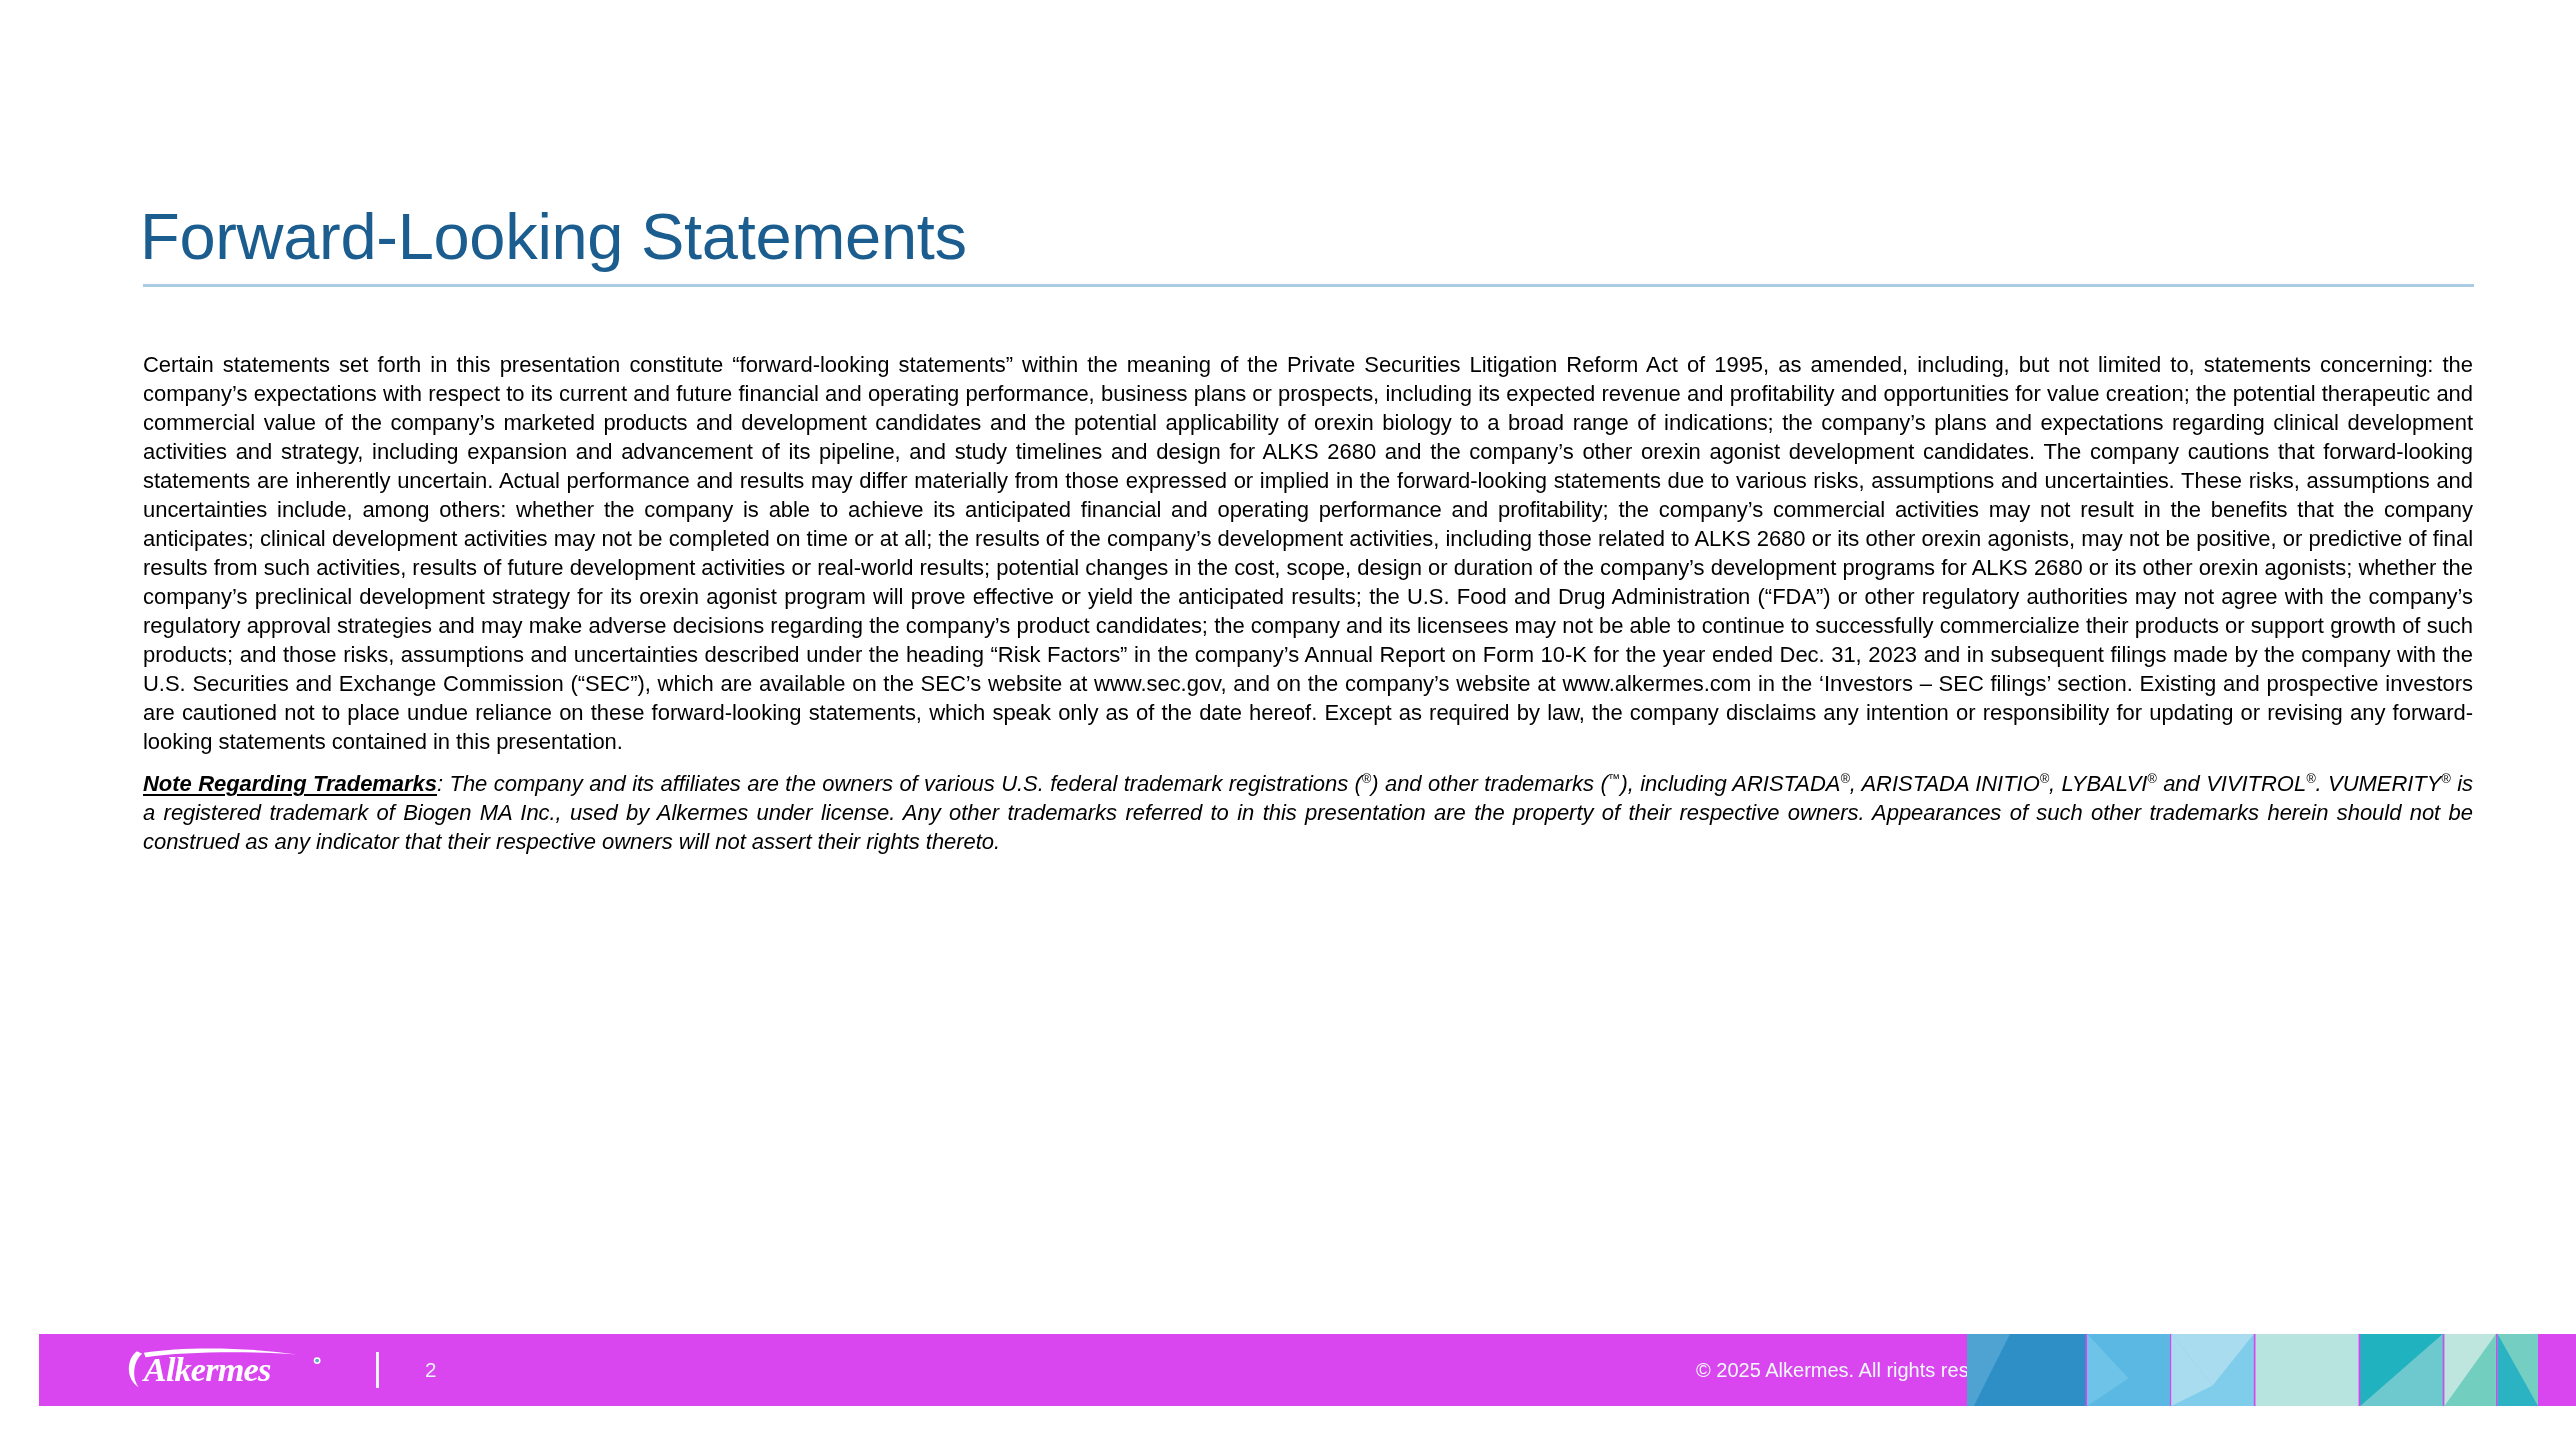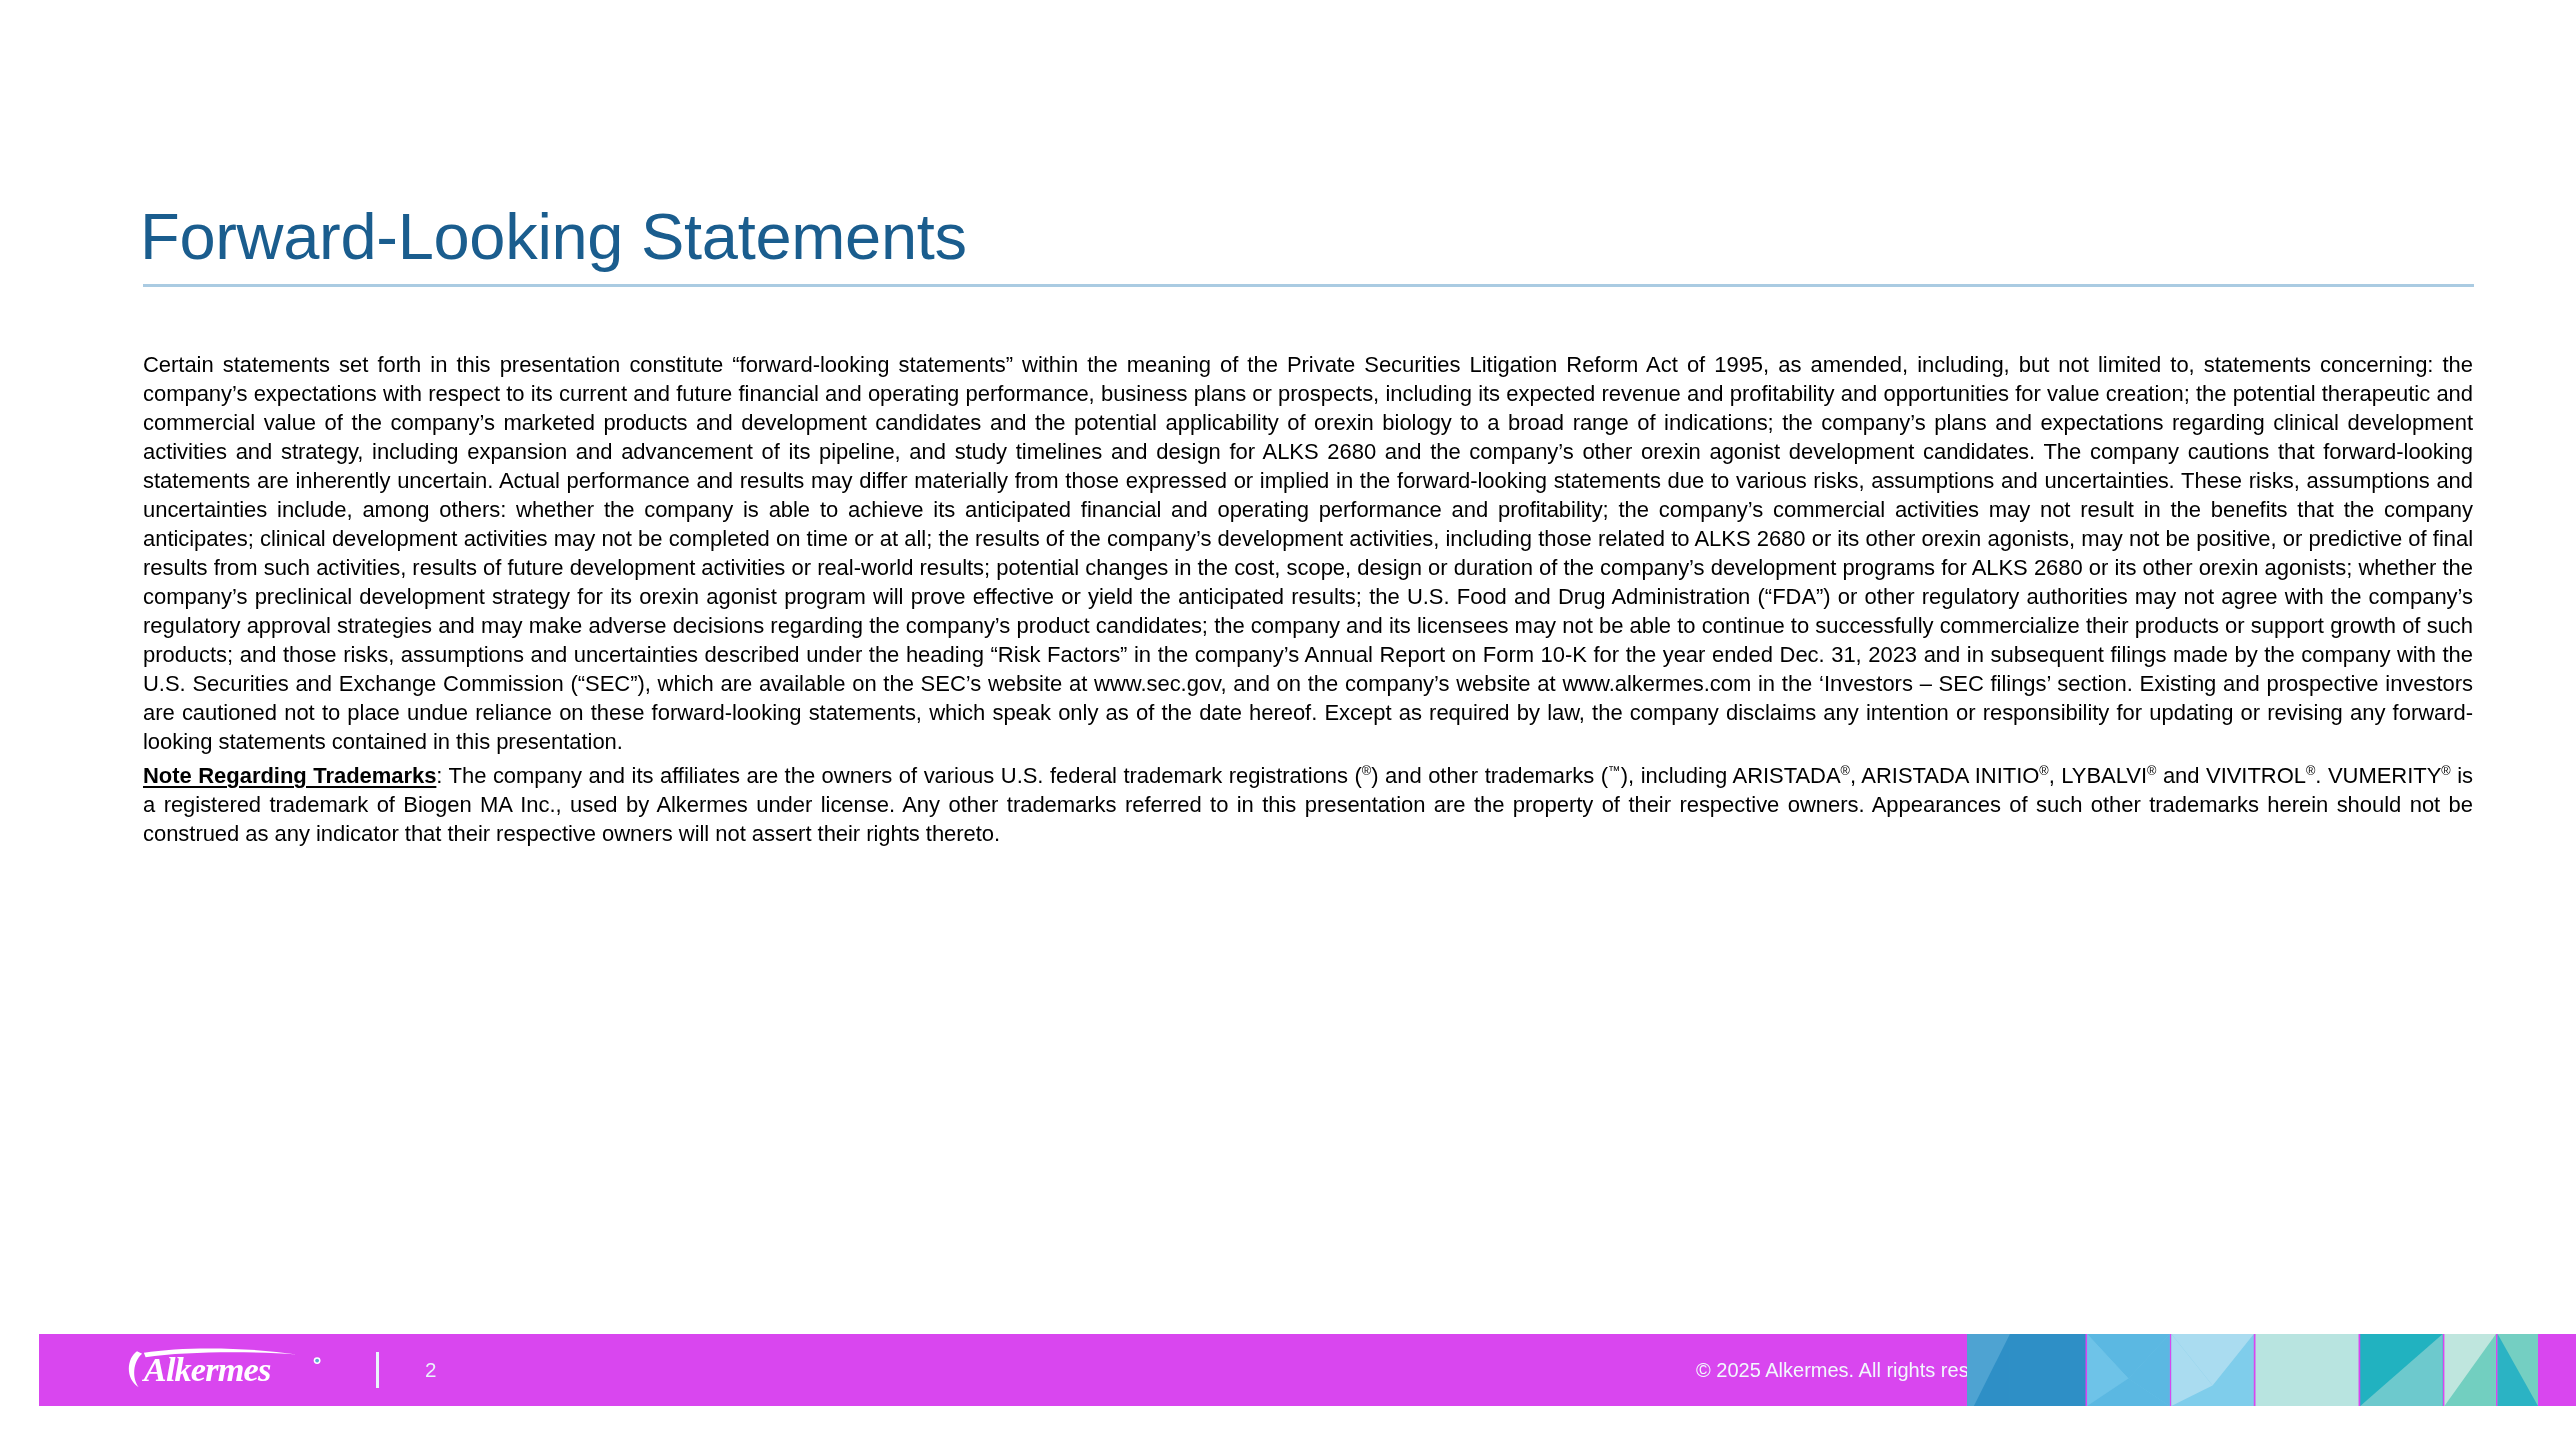--- a/index.html
+++ b/index.html
@@ -57,21 +57,22 @@
     margin: 0;
     text-align: justify;
     text-justify: inter-word;
     color: #000000;
     font-size: 22px;
     line-height: 29px;
     font-stretch: condensed;
     letter-spacing: -0.04px;
   }
   .para + .para {
-    margin-top: 5px;
+    margin-top: 13px;
+    font-style: italic;
   }
   .para .lead {
     font-weight: 700;
     text-decoration: underline;
     text-underline-offset: 2.6px;
   }
   .para sup {
     font-size: 0.58em;
     vertical-align: super;
     line-height: 0;

